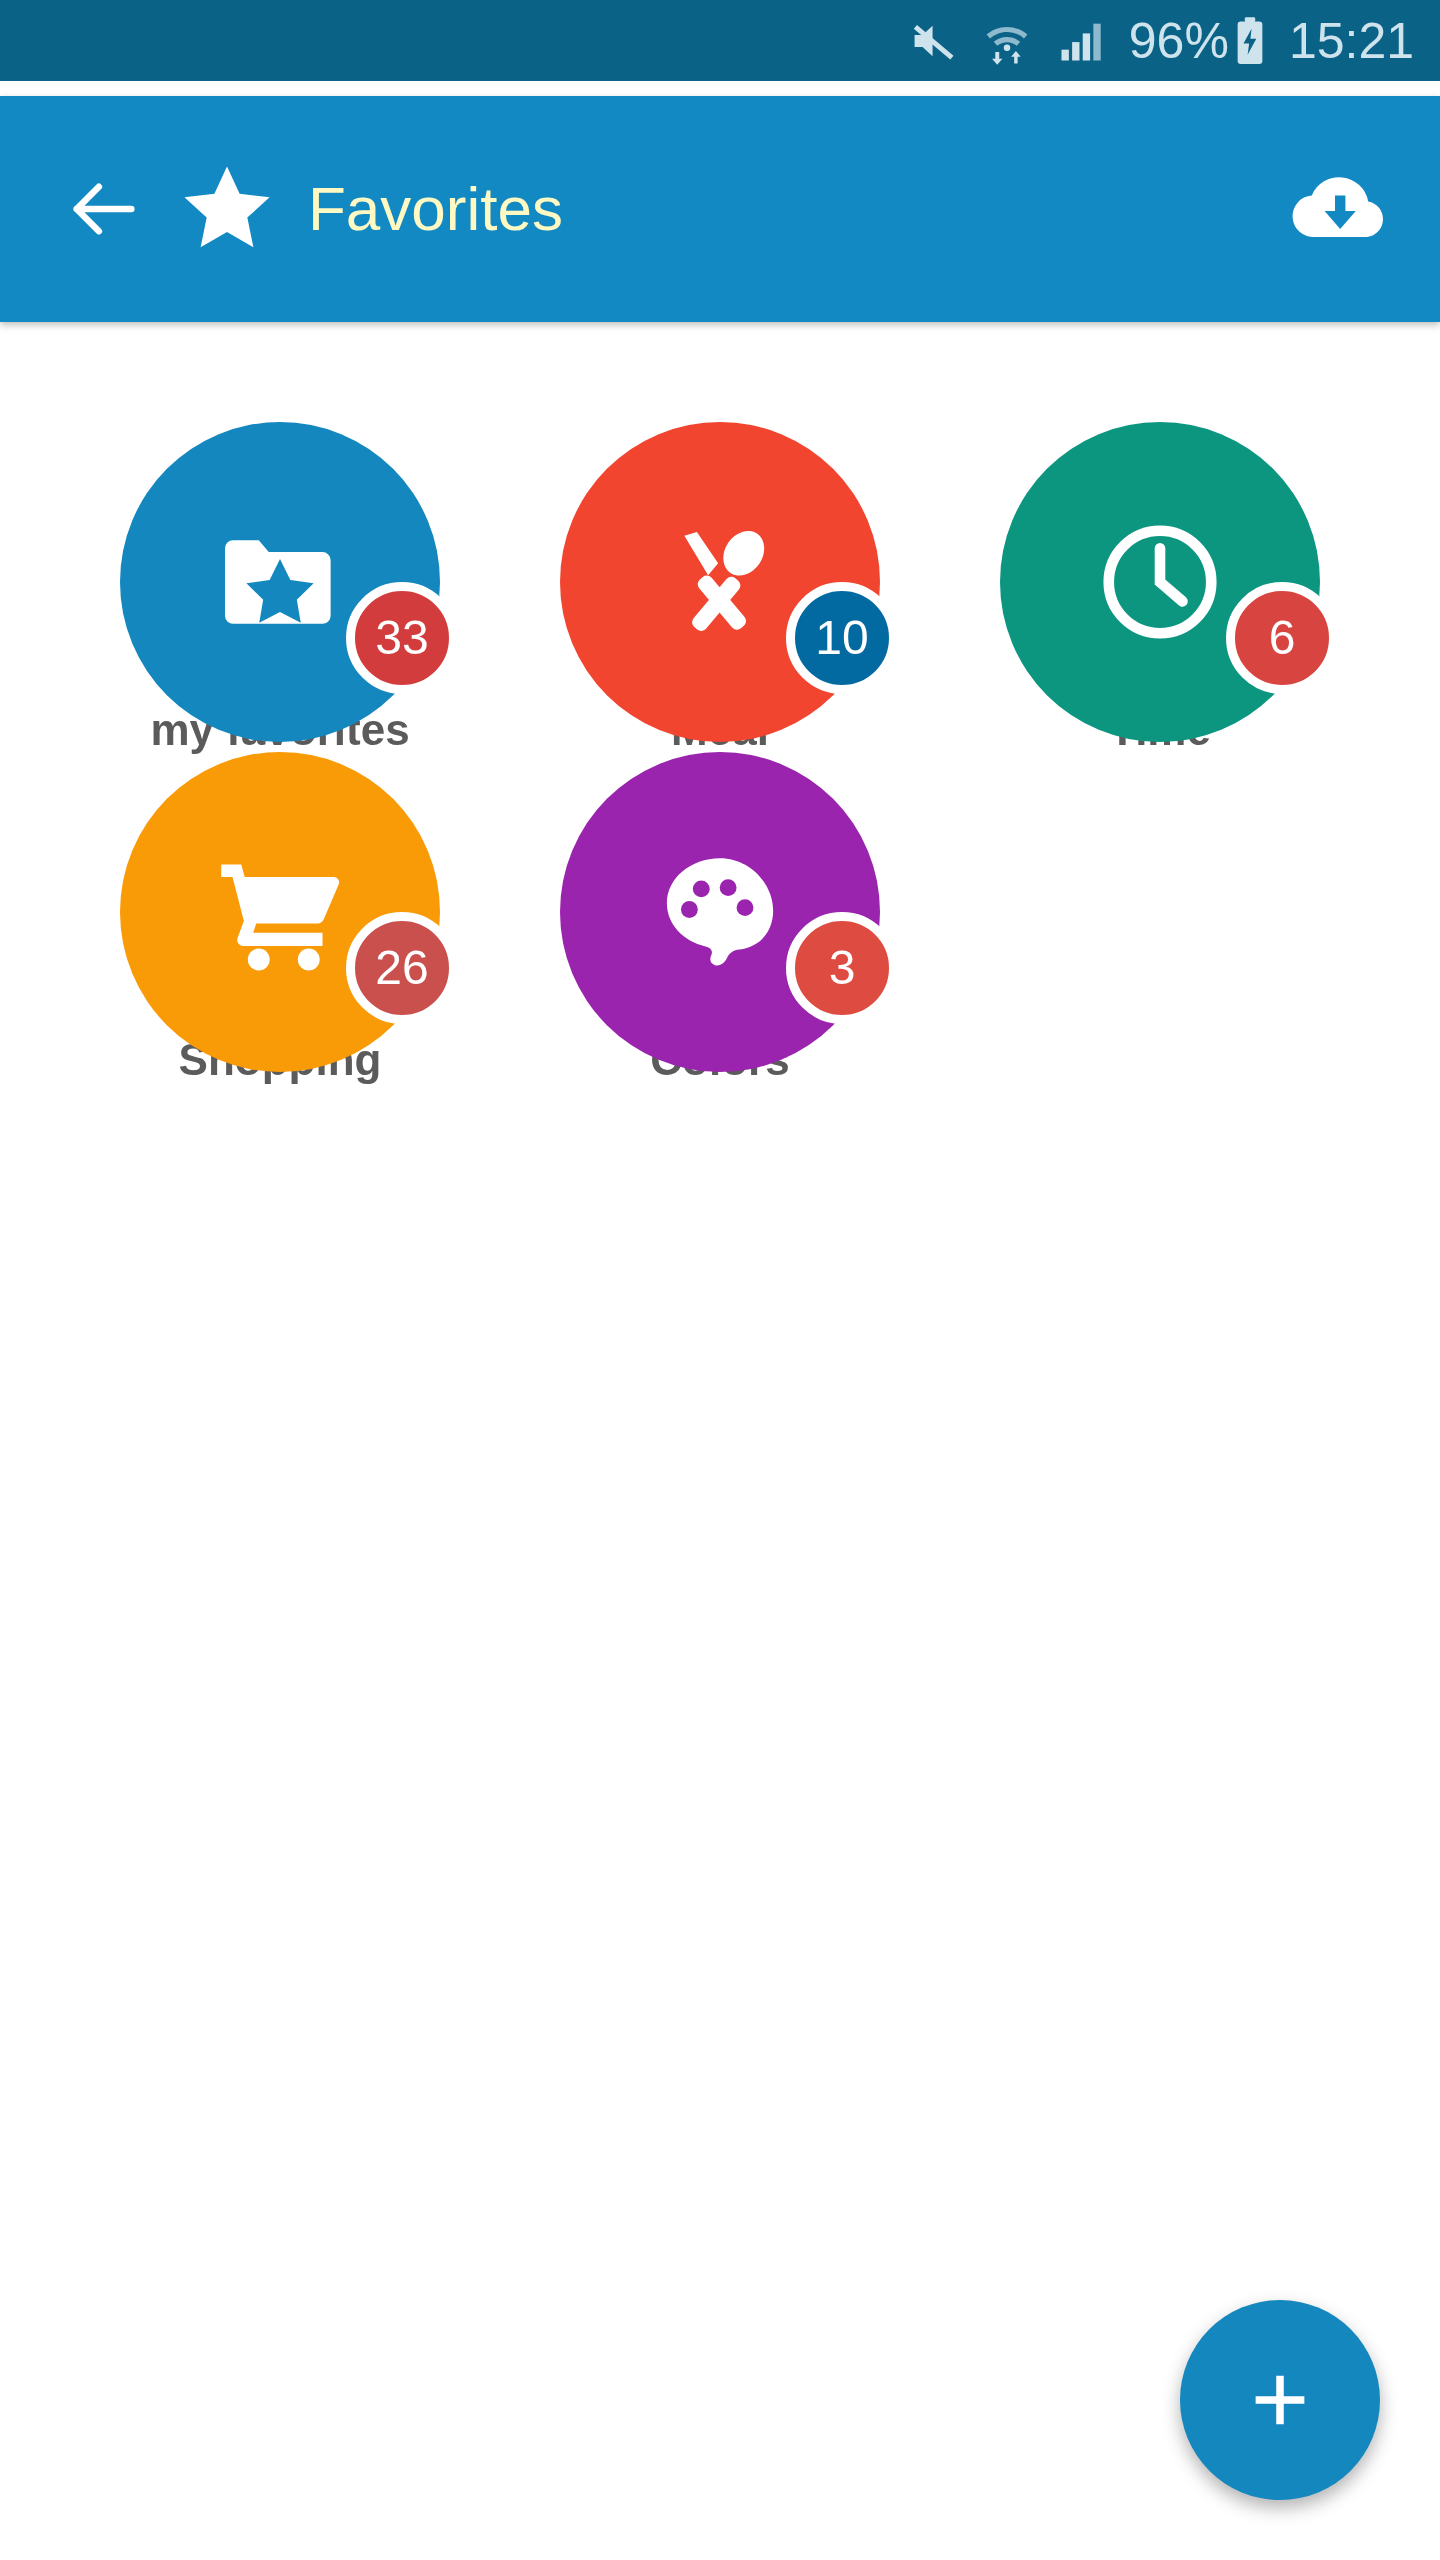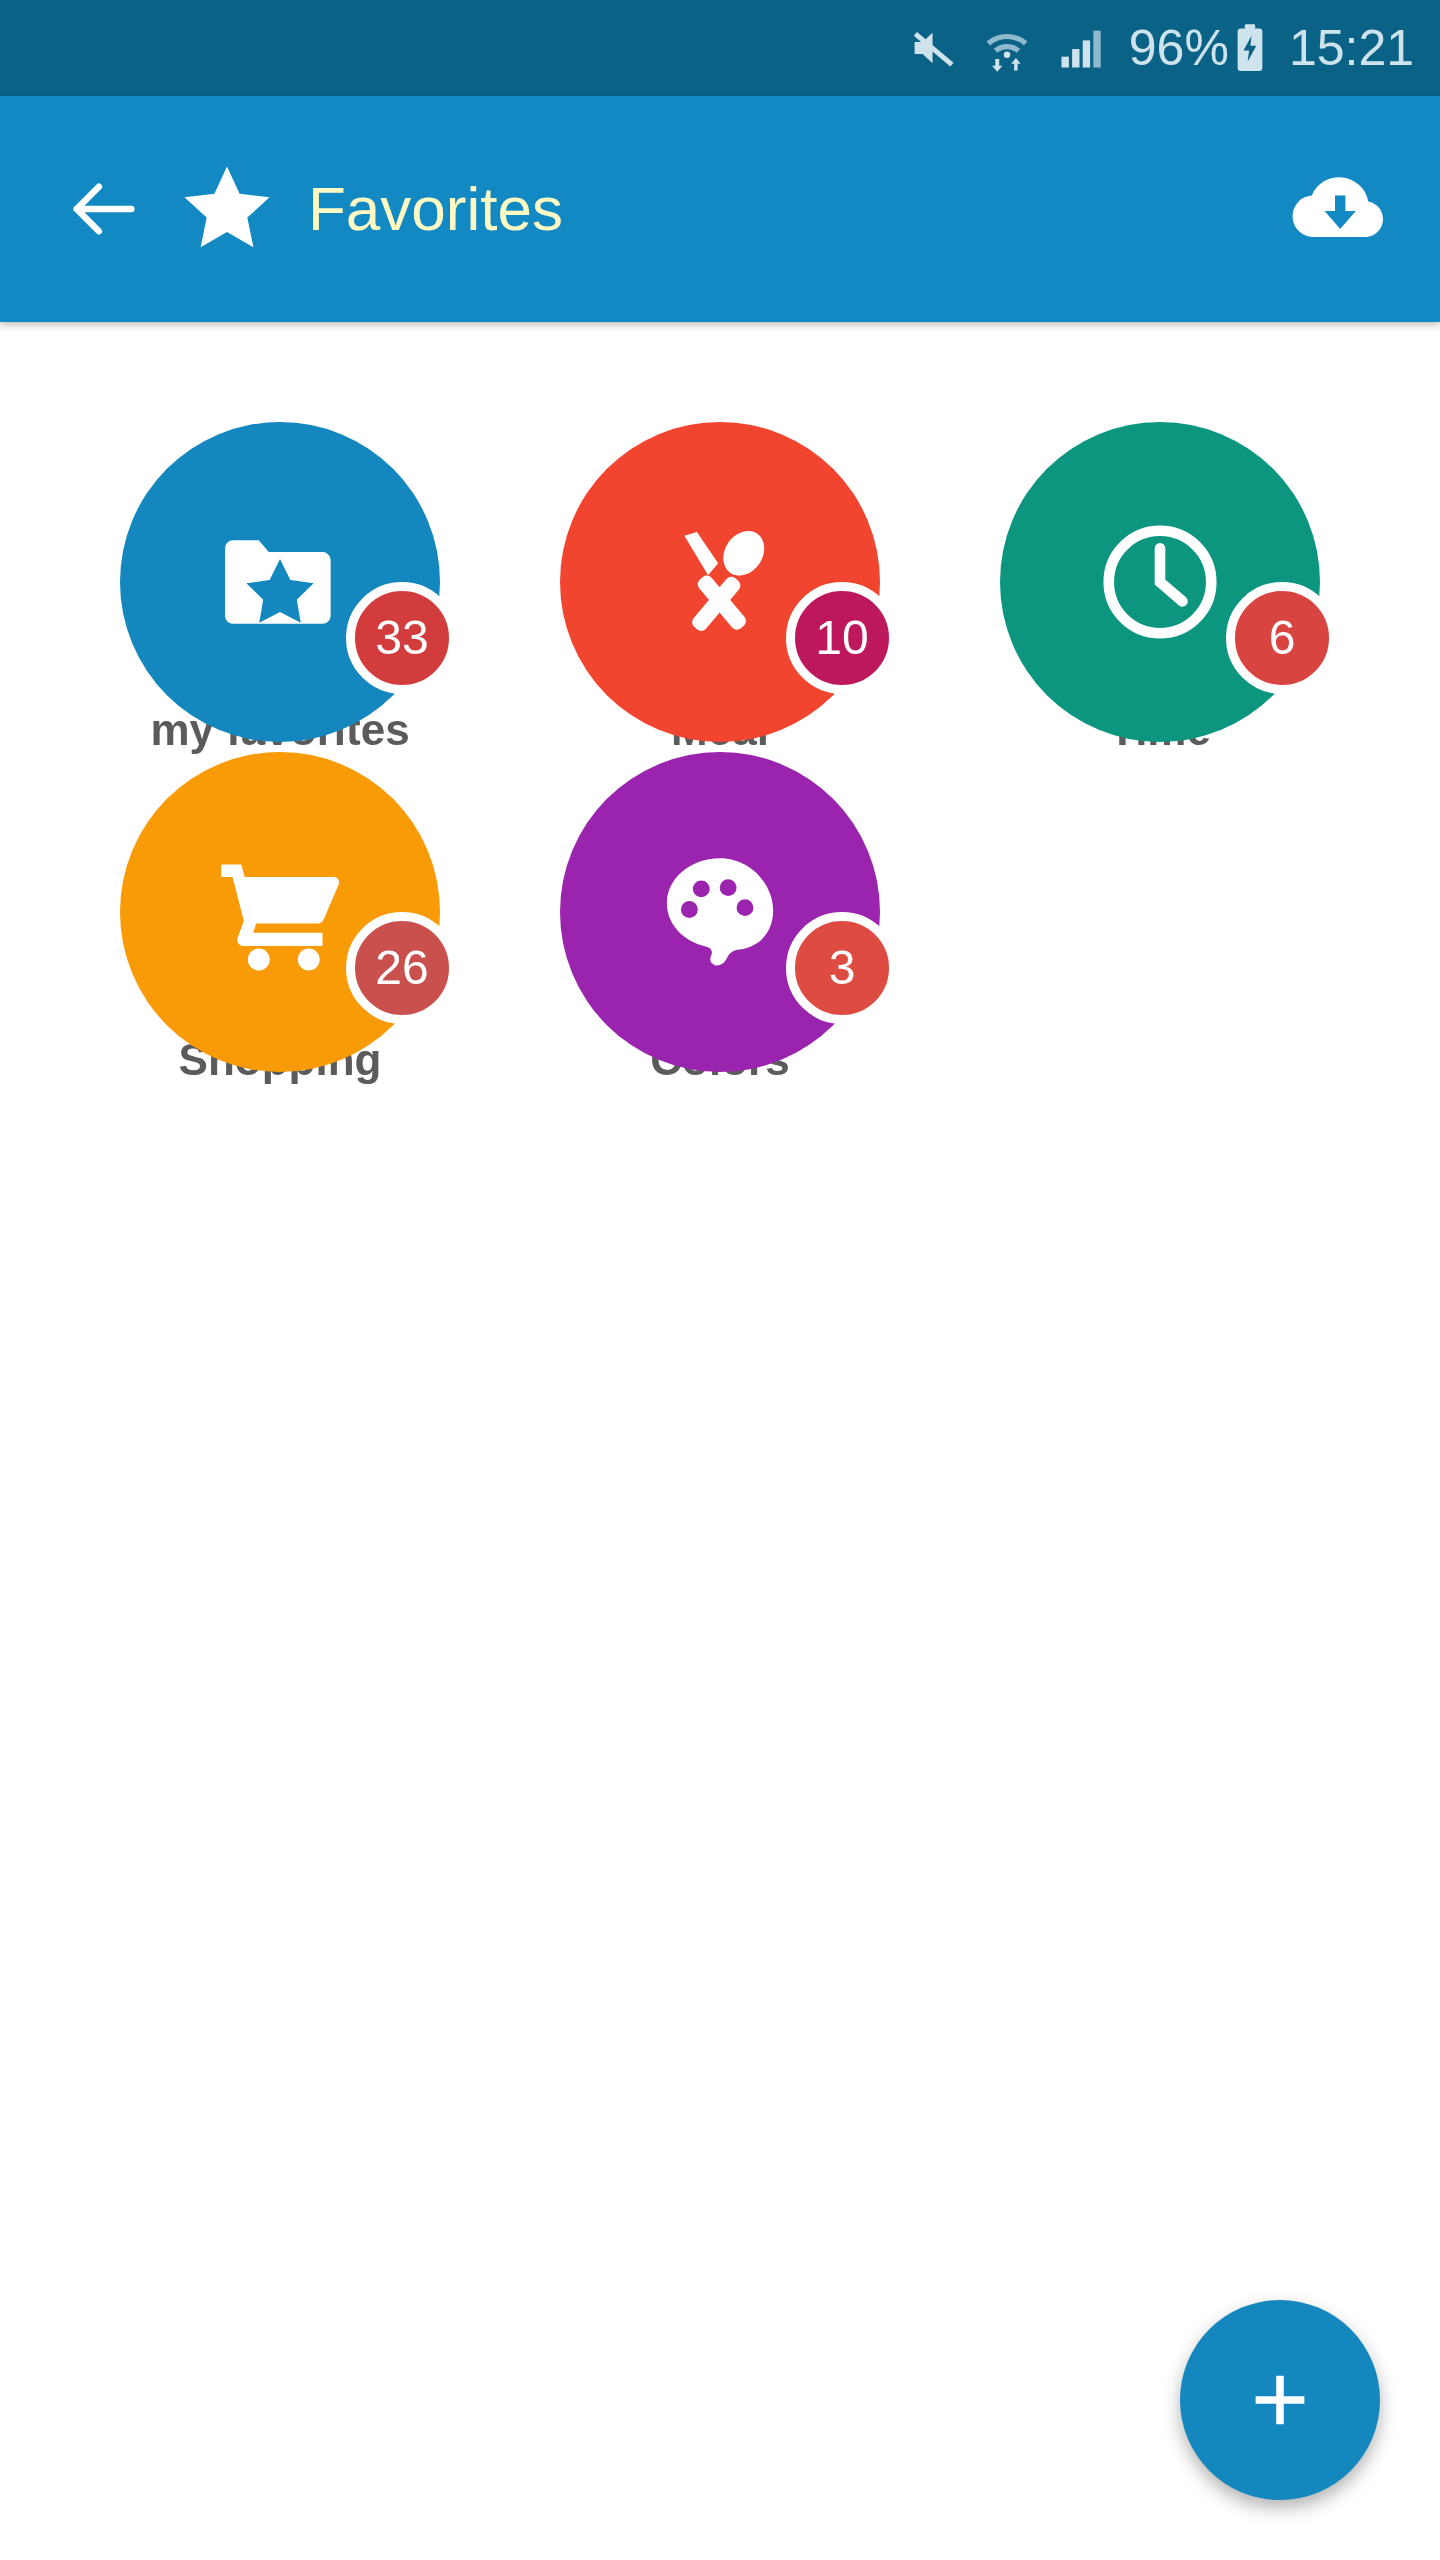--- a/index.html
+++ b/index.html
@@ -8,21 +8,21 @@
     width:1440px; height:2560px;
     background:#ffffff;
     font-family:"Liberation Sans", sans-serif;
     overflow:hidden;
   }
   #screen { position:relative; width:1440px; height:2560px; background:#ffffff; }
 
   
   #status-bar {
     position:absolute; top:0; left:0;
-    width:1440px; height:96px;
+    width:1440px; height:81px;
     background:#0a6387;
     display:flex; align-items:center; justify-content:flex-end;
     padding-right:26px;
   }
   .sb-item { display:flex; align-items:center; margin-left:22px; }
   .sb-text {
     color:#cfe3ec; font-size:50px; font-weight:400;
     letter-spacing:0px; line-height:1;
   }
   .sb-icon { display:block; }
@@ -195,21 +195,21 @@
           <div class="circle" style="background:#f2452f;">
             <svg width="150" height="150" viewBox="0 0 24 24">
               <g fill="#ffffff">
                 <path d="M6.3 4.6l2.0-0.6 3.4 5.0-1.6 1.9-3.8-6.3z"></path>
                 <rect x="11.0" y="10.2" width="2.6" height="10.2" rx="1.0" transform="rotate(-40 12.3 15.3)"></rect>
                 <ellipse cx="15.8" cy="7.4" rx="3.0" ry="3.8" transform="rotate(34 15.8 7.4)"></ellipse>
                 <rect x="10.1" y="10.4" width="2.6" height="10.2" rx="1.0" transform="rotate(40 11.4 15.5)"></rect>
               </g>
             </svg>
           </div>
-          <div class="badge" style="background:#be185d;">
+          <div class="badge" style="background:#0369a1;">
             <span>10</span>
           </div>
         </div>
         <div class="cell-label">Meal</div>
       </div>
 
       <div class="grid-cell">
         <div class="circle-wrap">
           <div class="circle" style="background:#0c9680;">
             <svg width="150" height="150" viewBox="0 0 24 24">

